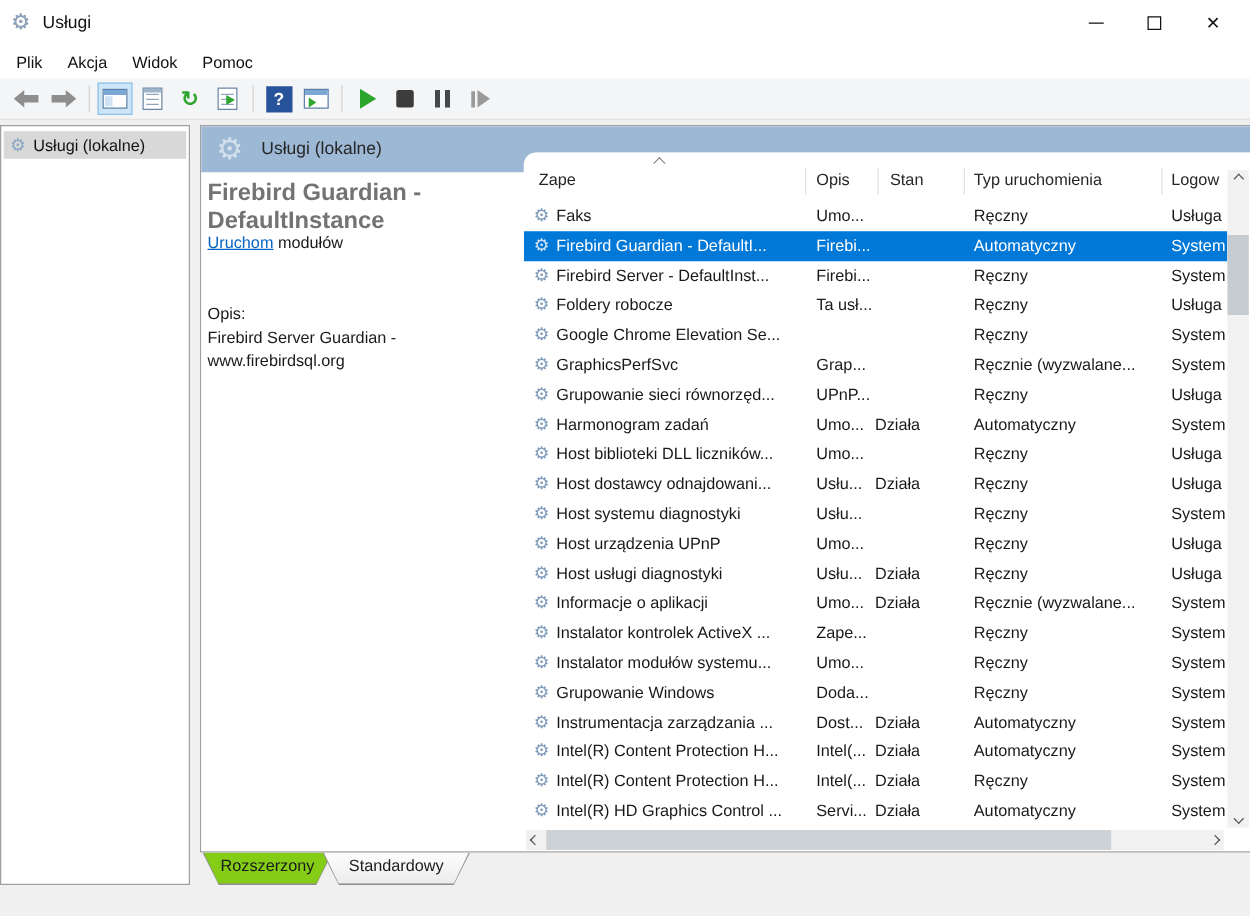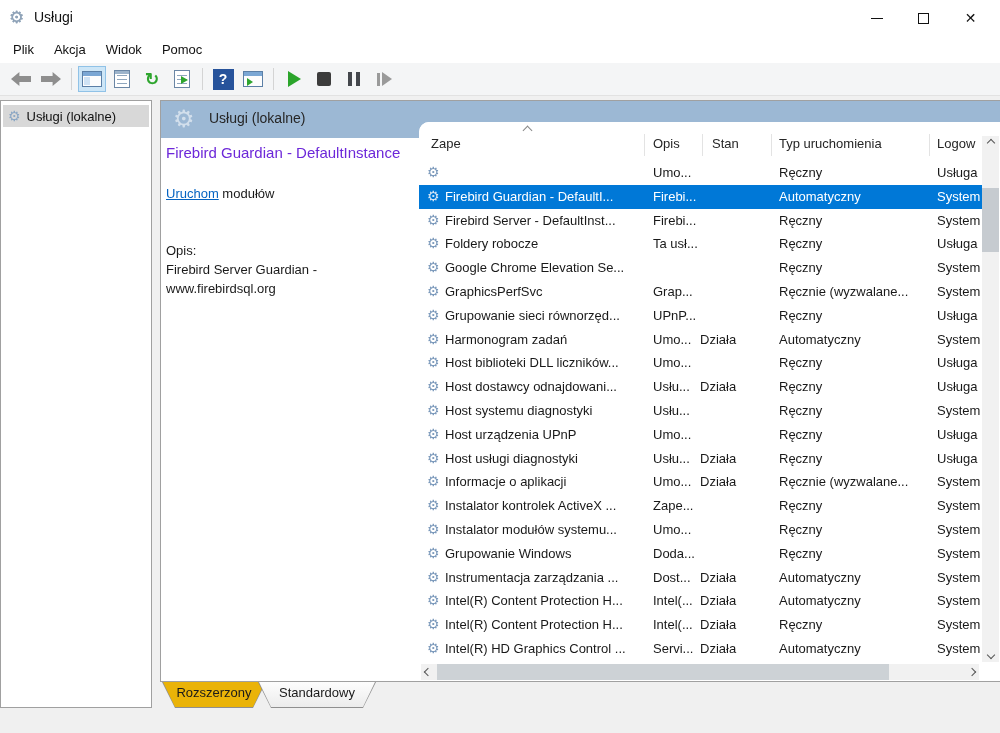--- a/index.html
+++ b/index.html
@@ -52,21 +52,21 @@
   .tree-item { margin:4px 2px 0 2px; height:22px; display:flex; align-items:center; background:#d8d8d8; padding-left:5px; }
   .tree-gear { font-size:14px; color:#8aa6c4; margin-right:6px; }
   .tree-label { font-size:13px; color:#111; }
   
   .main-panel { position:absolute; left:160px; top:100px; width:842px; height:610px; }
   .content-box { position:absolute; left:0; right:0; top:0; bottom:28px; border:1px solid #a0a0a0; background:#fff; overflow:hidden; }
   .blue-bar { position:absolute; top:0; left:0; right:0; height:37px; background:#9cb8d4; }
   .blue-bar .faint-gear { position:absolute; left:12px; top:4px; font-size:24px; color:rgba(255,255,255,.55); }
   .blue-bar .hdr-label { position:absolute; left:48px; top:9px; font-size:14px; color:#262626; }
   .detail-panel { position:absolute; left:0; top:37px; width:258px; bottom:0; background:#fff; padding:6px 4px 0 5px; }
-  .svc-title { font-weight:normal; font-size:15px; color:#6d28d9; }
+  .svc-title { font-weight:bold; font-size:19px; color:#737373; }
   .svc-action { position:absolute; top:48px; left:5px; font-size:13px; }
   .svc-action a { color:#0563c1; text-decoration:underline; }
   .svc-desc { position:absolute; top:103px; left:5px; font-size:13px; line-height:19px; }
   .list-card { position:absolute; left:258px; top:21px; right:0; bottom:0; background:#fff; border-top-left-radius:10px; overflow:hidden; }
   
   .list-header { position:absolute; top:0; left:0; right:0; height:39px; background:#fff; }
   .col-label { position:absolute; top:14px; font-size:13px; color:#262626; white-space:nowrap; }
   .col-sep { position:absolute; top:12px; height:22px; width:1px; background:#e3e3e3; }
   .sort-caret { position:absolute; top:5px; width:7px; height:7px; border-left:1px solid #888; border-top:1px solid #888; transform:rotate(45deg); }
   
@@ -92,21 +92,21 @@
   .chev.left { transform:rotate(-45deg); } .chev.right { transform:rotate(135deg); }
   .sb-arrow { position:absolute; display:flex; align-items:center; justify-content:center; }
   .v-scroll .sb-arrow { width:17px; height:14px; left:0; }
   .v-scroll .sb-top { top:0; } .v-scroll .sb-bot { bottom:0; }
   .h-scroll .sb-arrow { height:16px; width:14px; top:0; }
   .h-scroll .sb-left { left:0; } .h-scroll .sb-right { right:0; }
   
   .tabs-row { position:absolute; left:0; right:0; bottom:0; height:28px; display:flex; padding-left:2px; }
   .tab { position:relative; height:26px; margin-right:-8px; }
   .tab .outer { position:absolute; inset:0; background:#8f8f8f; clip-path:polygon(0 0, 100% 0, calc(100% - 13px) 100%, 13px 100%); }
-  .tab .inner { position:absolute; left:1px; right:1px; top:0; bottom:1px; background:#eab308; clip-path:polygon(0 0, 100% 0, calc(100% - 12px) 100%, 12px 100%); display:flex; align-items:flex-start; justify-content:center; padding-top:3px; font-size:13px; color:#1a1a1a; }
+  .tab .inner { position:absolute; left:1px; right:1px; top:0; bottom:1px; background:#84cc16; clip-path:polygon(0 0, 100% 0, calc(100% - 12px) 100%, 12px 100%); display:flex; align-items:flex-start; justify-content:center; padding-top:3px; font-size:13px; color:#1a1a1a; }
   .tab.inactive .inner { background:linear-gradient(#fdfdfd,#ececec); }
   .tab1 { width:104px; } .tab2 { width:118px; }
   
   .status-strip { position:absolute; left:0; right:0; bottom:0; height:23px; background:#f0f0f0; }
 </style>
 </head>
 <body>
 
 <div id="window">
 
@@ -234,20 +234,21 @@
           <span class="col-label" style="left:518px">Logow</span>
           <span class="col-sep" style="left:225px"></span>
           <span class="col-sep" style="left:283px"></span>
           <span class="col-sep" style="left:352px"></span>
           <span class="col-sep" style="left:510px"></span>
         </div>
 
         <div class="rows-area">
             <div class="svc-row">
               <span class="gear">⚙</span>
+              <span class="cell c-name">Faks</span>
               <span class="cell c-opis">Umo...</span>
               <span class="cell c-stan"></span>
               <span class="cell c-typ">Ręczny</span>
               <span class="cell c-log">Usługa</span>
             </div>
             <div class="svc-row selected">
               <span class="gear">⚙</span>
               <span class="cell c-name">Firebird Guardian - DefaultI...</span>
               <span class="cell c-opis">Firebi...</span>
               <span class="cell c-stan"></span>

